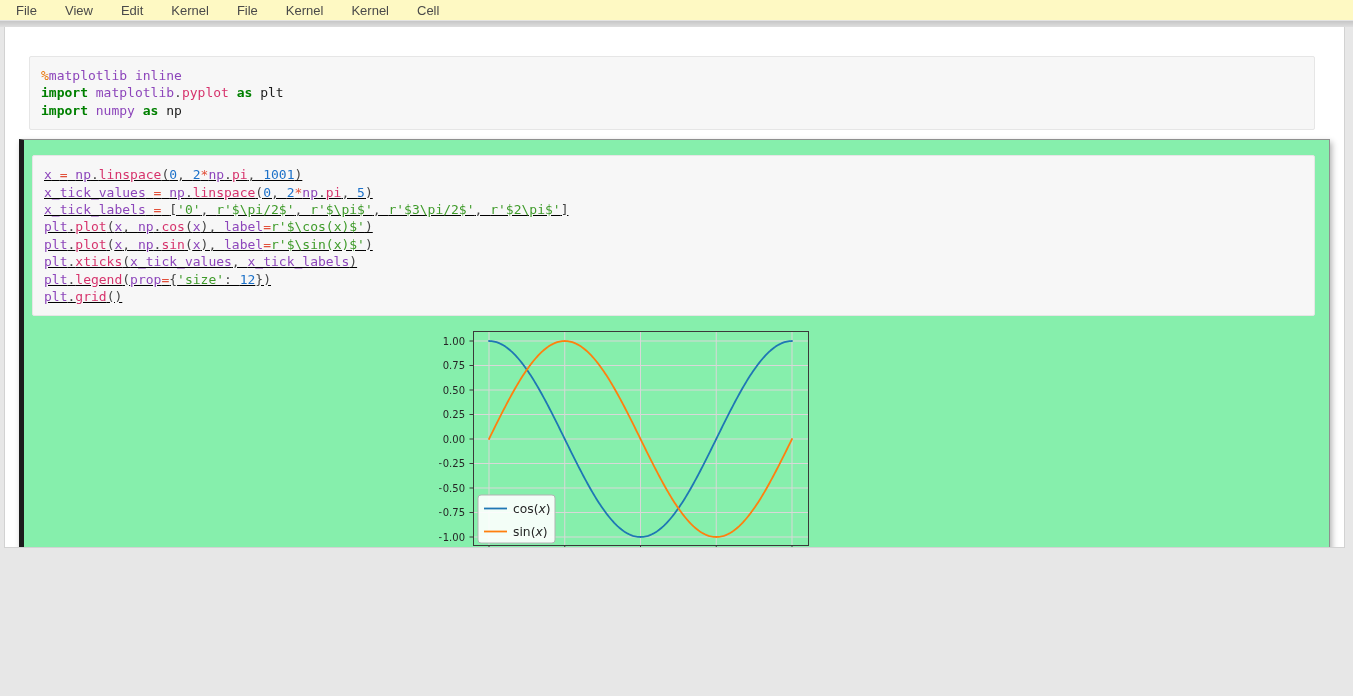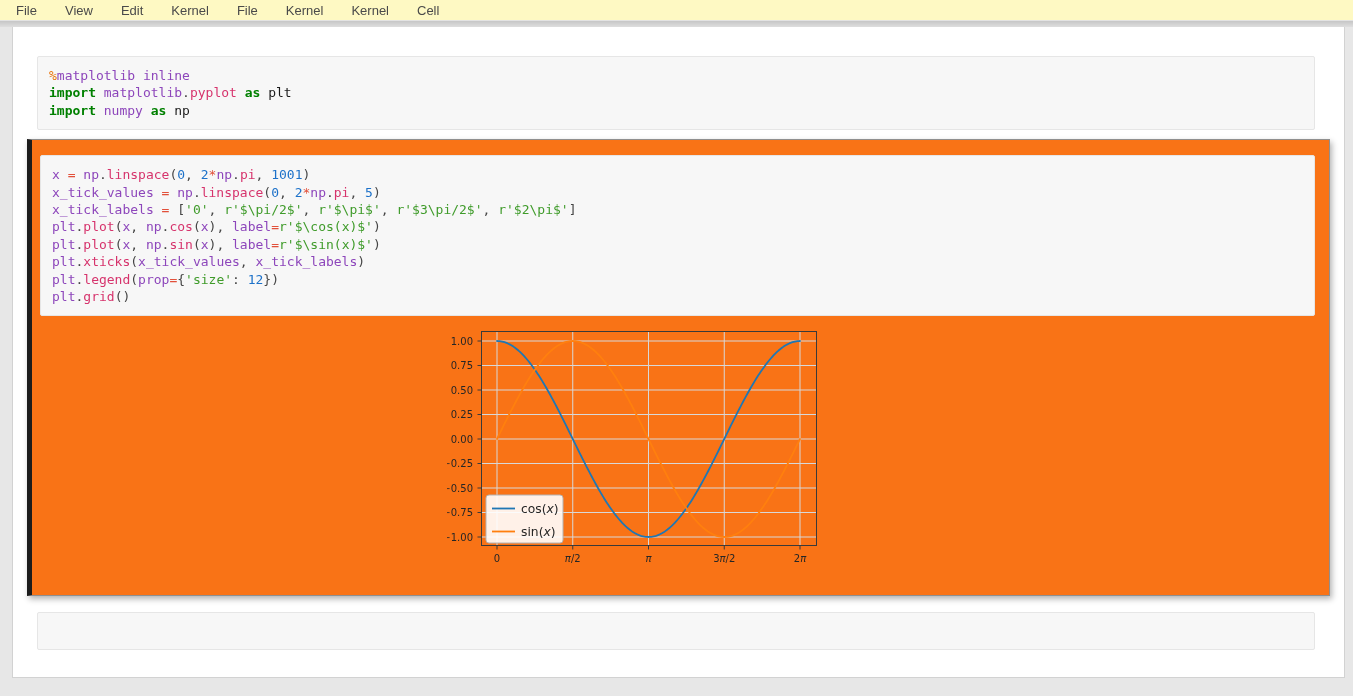--- a/index.html
+++ b/index.html
@@ -26,21 +26,21 @@
   .kernel-divider { width:1px; height:22px; background:#a9a9a9; margin-left:33px; }
   .kernel-name { font-size:13.5px; color:#333; margin-left:9px; }
   .kernel-circle {
     width:12px; height:12px; border:1.6px solid #333; border-radius:50%;
     background:#fff; margin:0 3px 0 8px; flex:none;
   }
 
   
   .page-strip { height:6px; background:linear-gradient(#c6c6c6,#dedede); }
   .page {
-    margin:0 8px 0 12px; height:651px; background:#fff;
+    margin:0 8px 0 4px; height:521px; background:#fff;
     border:1px solid #d2d2d2; border-top:none; position:relative; overflow:hidden;
   }
 
   .cell { padding:0 29px 0 24px; }
   .first-cell { padding-top:29px; }
   .input-area {
     background:#f7f7f7; border:1px solid #e6e6e6; border-radius:2px;
     padding:10px 11px;
   }
   pre.code {
@@ -53,24 +53,25 @@
   .tk-pr { color:#d6336c; }
   .tk-op { color:#e2503a; }
   .tk-n  { color:#1c71c9; }
   .tk-s  { color:#3f9b2a; }
   .tk-pu { color:#454545; }
   .tk-mg { color:#e8760c; }
   .tk-pl { color:#1a1a1a; }
 
   
   .selected-cell {
-    margin:9px 14px 0 14px; background:#f97316;
+    margin:9px 14px 0 14px; background:#86efac;
     border:1px solid #8f8f8f; border-left:5px solid #1c1c1c;
     box-shadow:2px 3px 6px rgba(0,0,0,0.30);
     padding:15px 14px 16px 8px;
+    text-decoration:underline;
   }
   .output-area { margin:7px 0 0 407px; }
 
   .empty-cell { padding-top:16px; }
   .empty-cell .input-area { height:38px; }
 </style>
 </head>
 <body>
 
 <div class="menubar">

